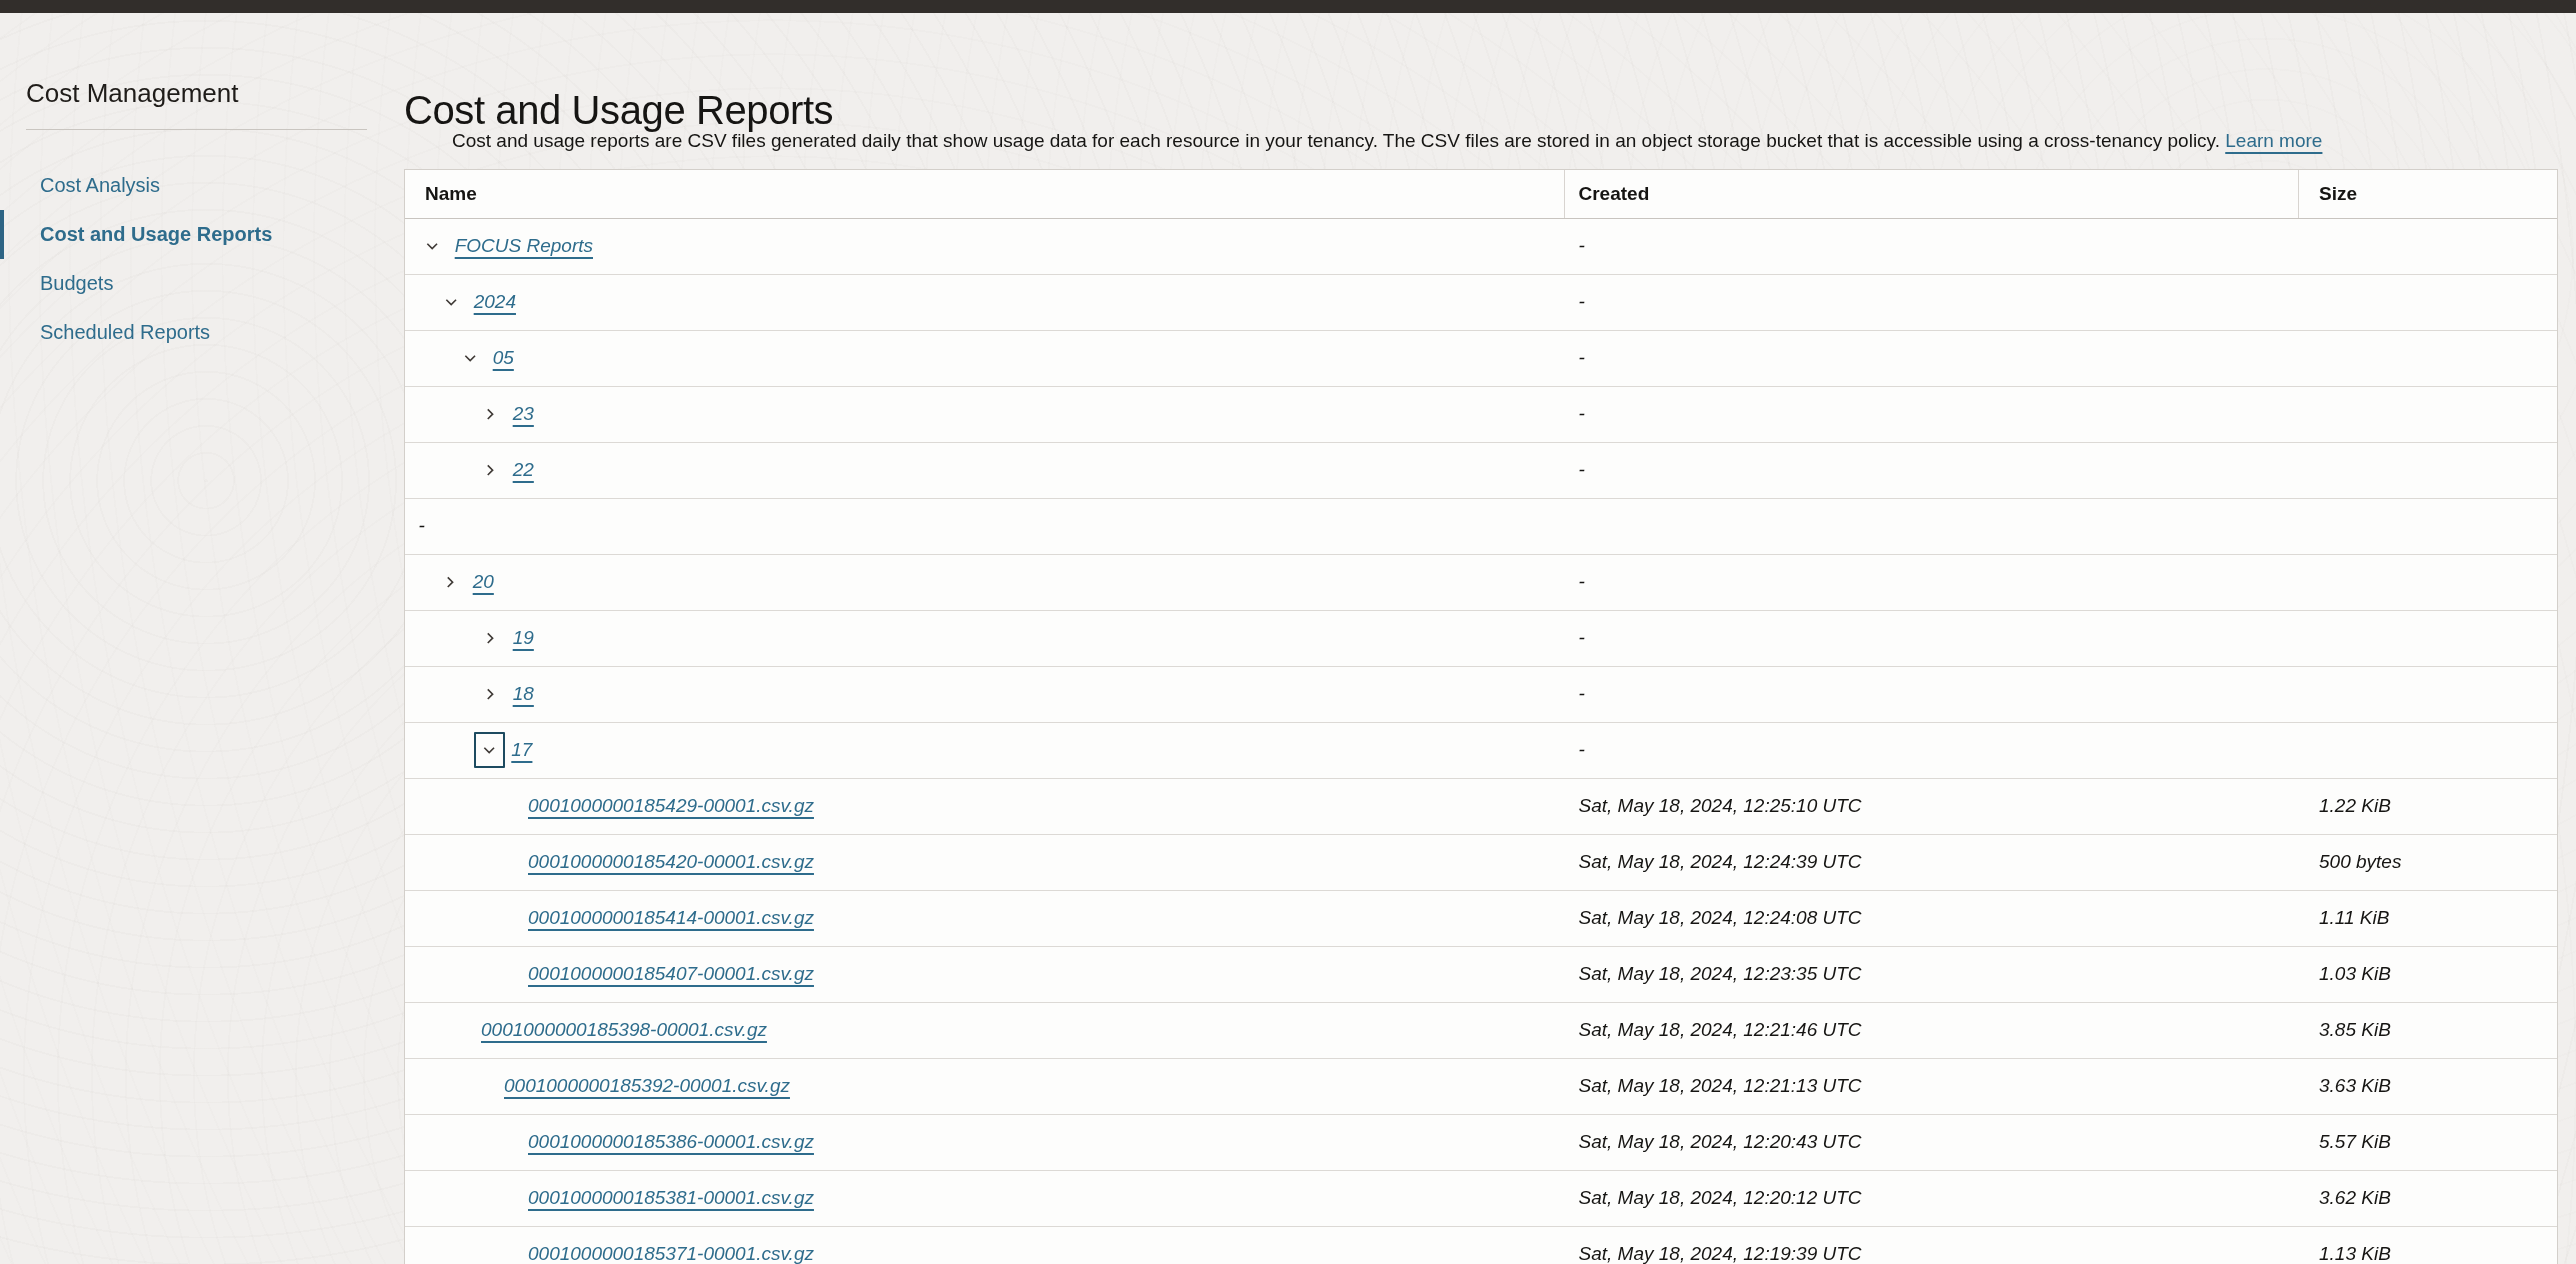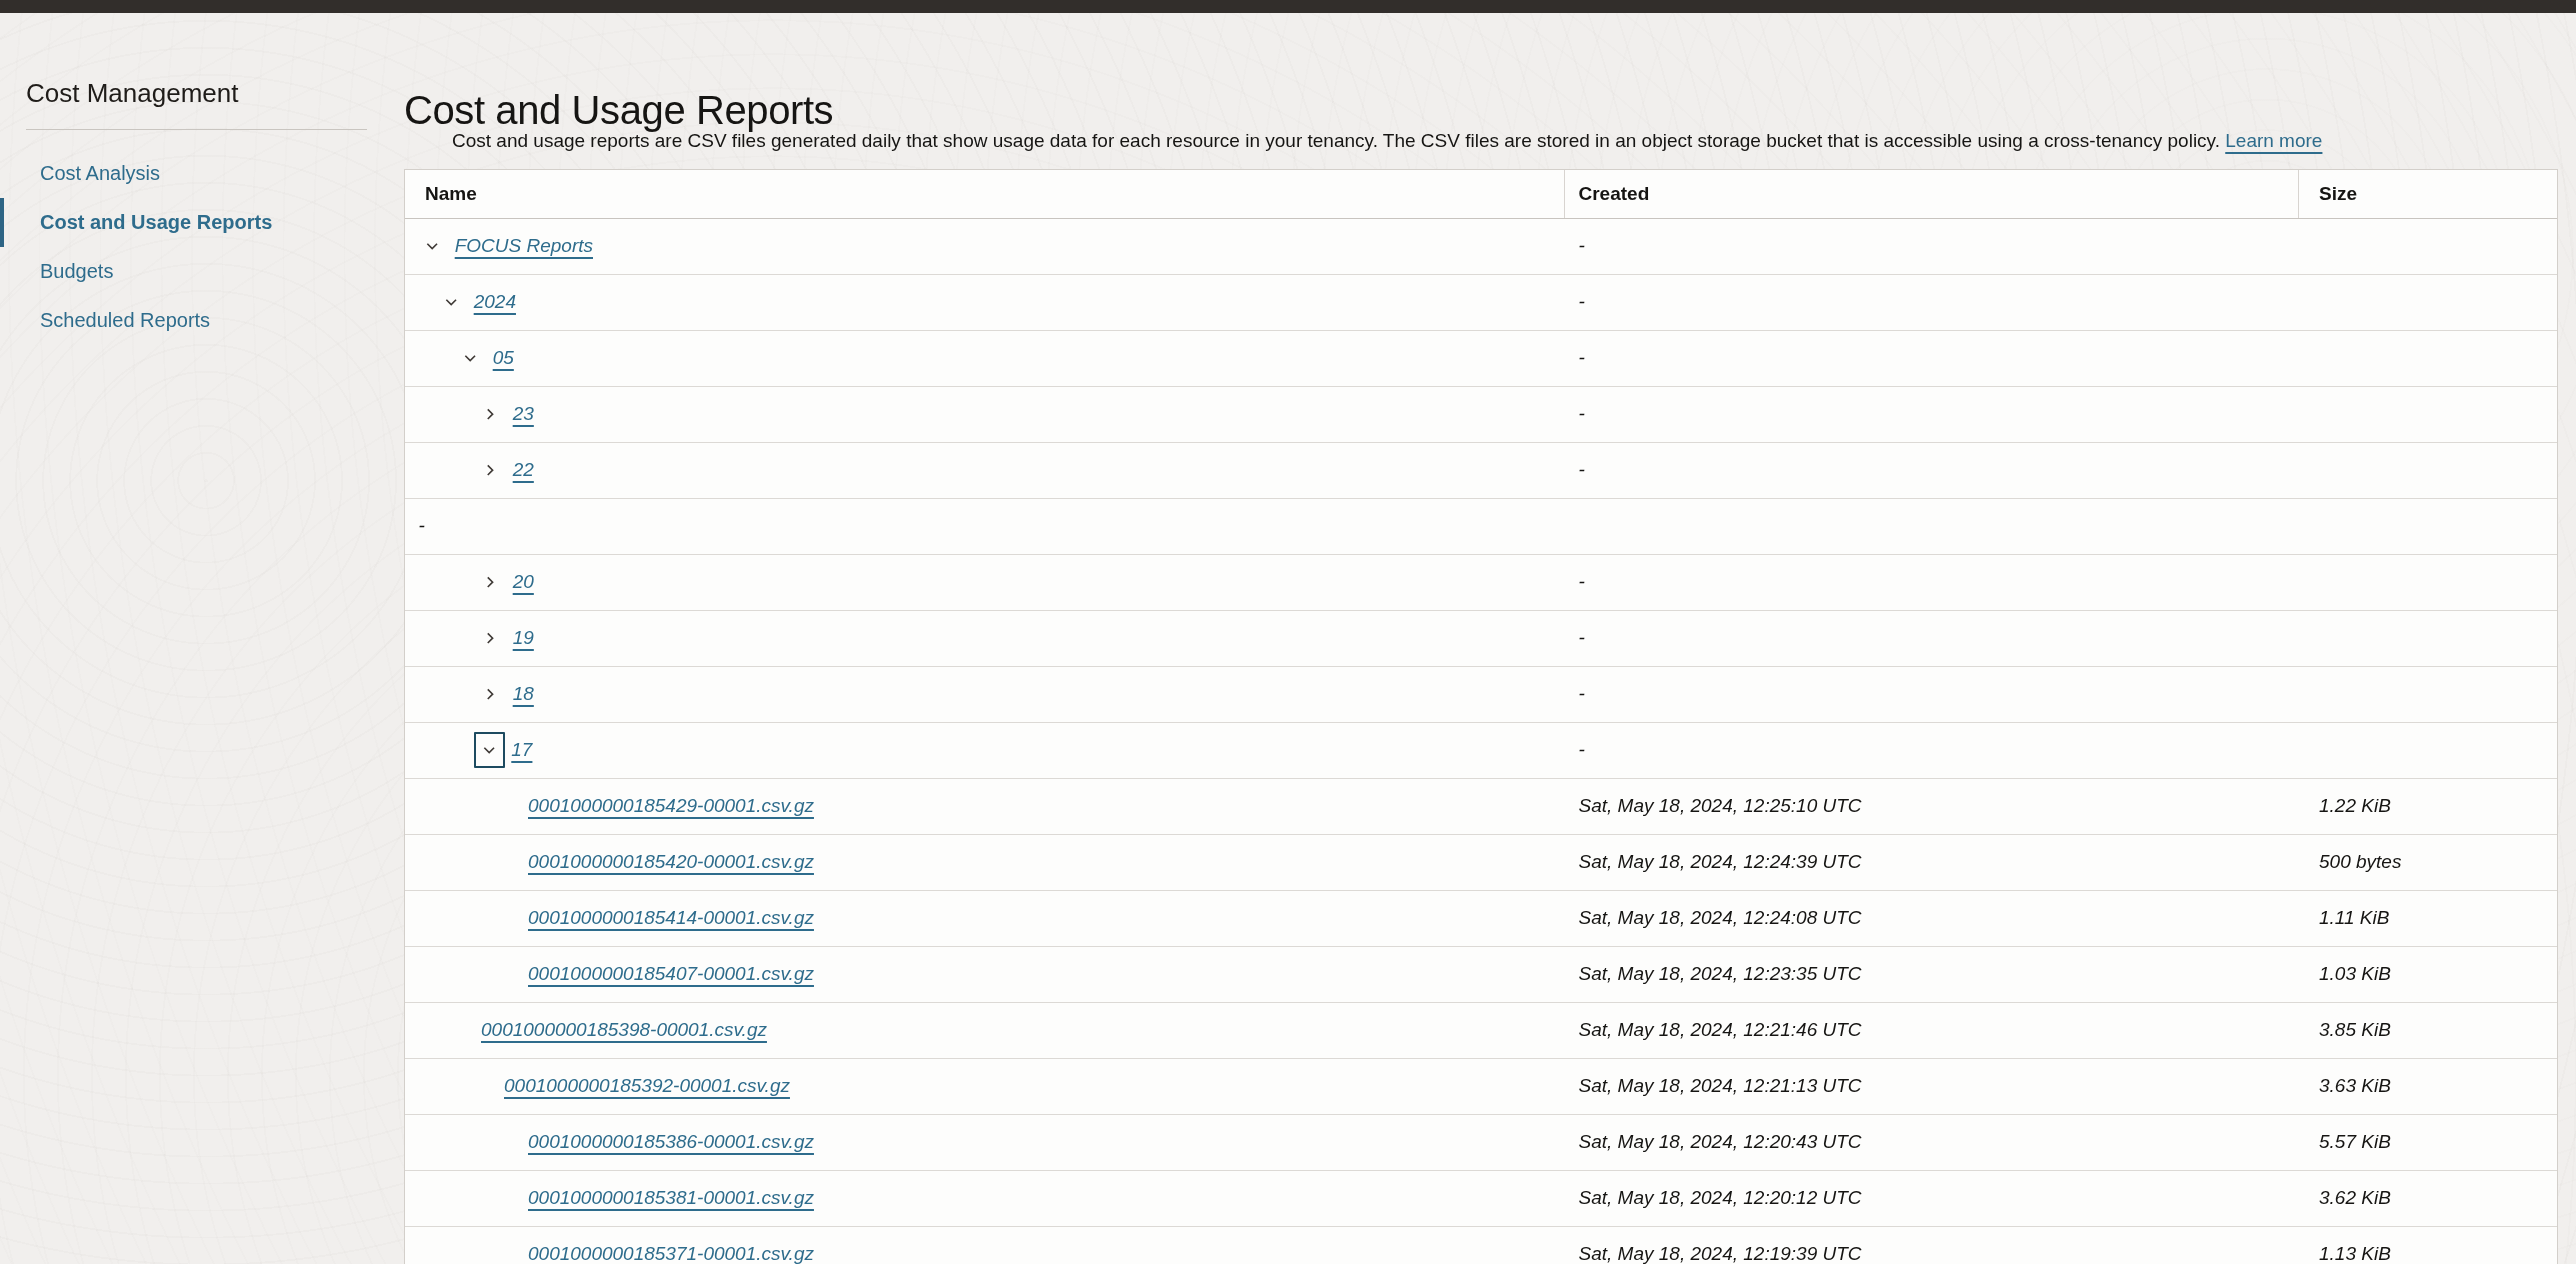--- a/index.html
+++ b/index.html
@@ -30,21 +30,21 @@
   .sidebar-title {
     position: absolute; left: 26px; top: 65px;
     font-size: 26px; font-weight: 400; color: #1f1c19;
     white-space: nowrap;
   }
   .sidebar-divider {
     position: absolute; left: 26px; top: 116px;
     width: 341px; height: 0;
     border-top: 1.8px solid #c9c5c0;
   }
-  .nav { position: absolute; left: 0; top: 136px; width: 456px; }
+  .nav { position: absolute; left: 0; top: 148px; width: 456px; }
   .nav-item {
     box-sizing: border-box;
     height: 49px; display: flex; align-items: center;
     padding-left: 40px;
     font-size: 20px; color: #2e6c8c;
     cursor: pointer; white-space: nowrap;
   }
   .nav-item.active {
     border-left: 4.5px solid #2d6484;
     padding-left: 36px;
@@ -232,21 +232,21 @@
     <div class="cell created-cell">-</div>
     <div class="cell size-cell"></div>
   </div>
 
   <div class="trow">
     <div class="cell created-cell">-</div>
     <div class="cell size-cell"></div>
   </div>
 
   <div class="trow">
-    <div class="cell name-cell" style="padding-left: 78px;">
+    <div class="cell name-cell" style="padding-left: 38px;">
       <span class="chev-wrap collapsed">
 
         <svg class="chev chev-right" width="14.4" height="14.4" viewBox="0 0 16 16">
                 <path d="M5.3 2.6 L10.7 8 L5.3 13.4" fill="none" stroke="#3f3a36" stroke-width="1.8"></path>
               </svg>
       </span>
       <a class="tlink">20</a>
     </div>
     <div class="cell created-cell">-</div>
     <div class="cell size-cell"></div>

